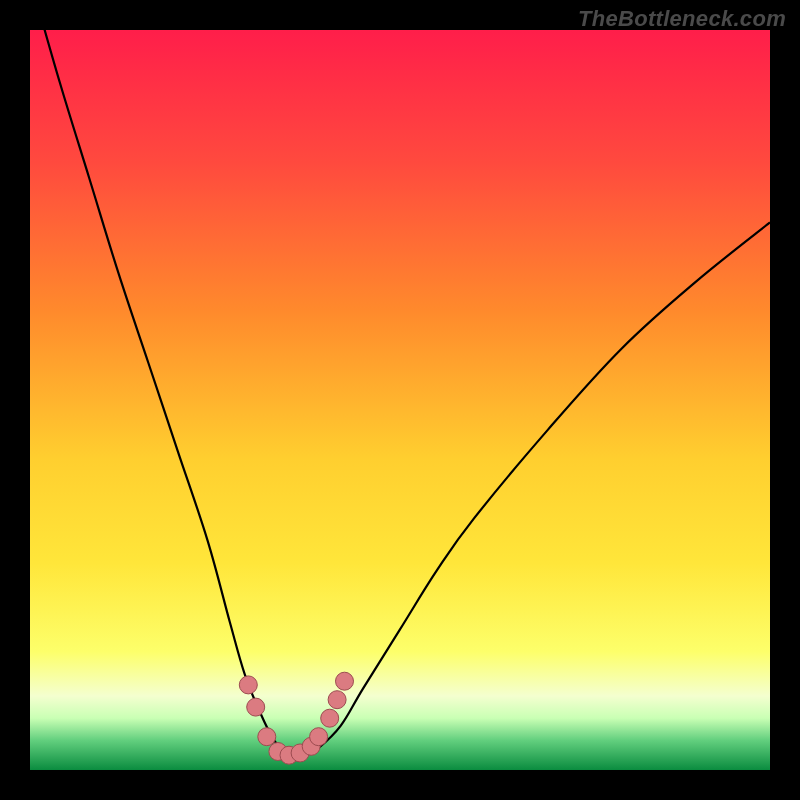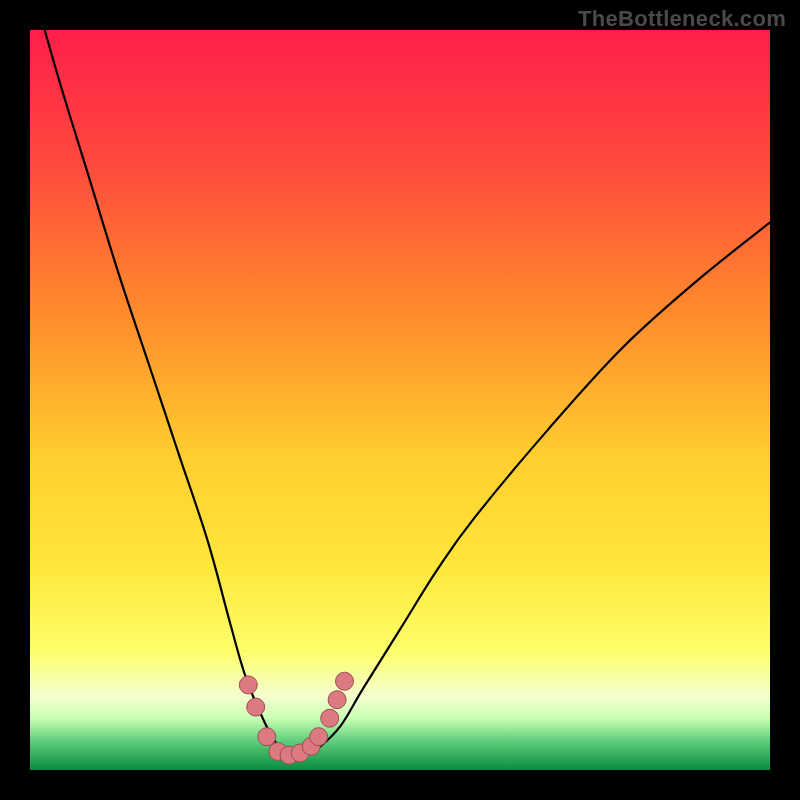--- a/index.html
+++ b/index.html
@@ -11,20 +11,21 @@
     font-family: Arial, Helvetica, sans-serif;
     overflow: hidden;
   }
   .frame {
     position: absolute;
     left: 0;
     top: 0;
     width: 800px;
     height: 612px;
     background: #000;
+    font-style: italic;
   }
   .watermark {
     position: absolute;
     top: 6px;
     right: 14px;
     color: #4a4a4a;
     font-size: 22px;
     font-weight: 600;
     letter-spacing: 0.3px;
     z-index: 5;

